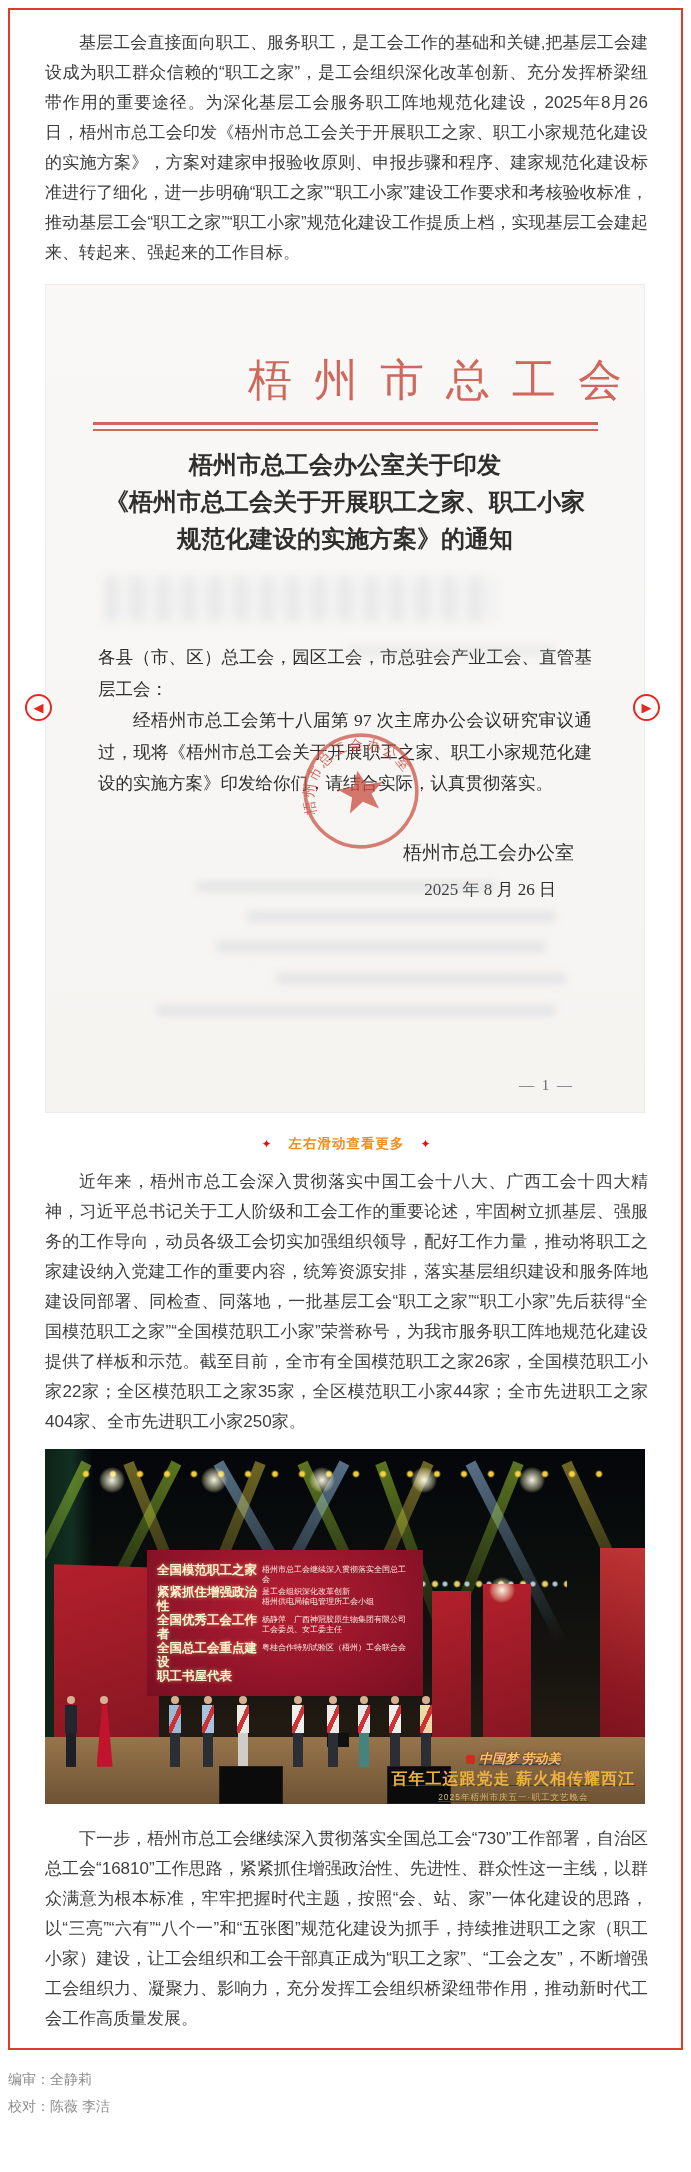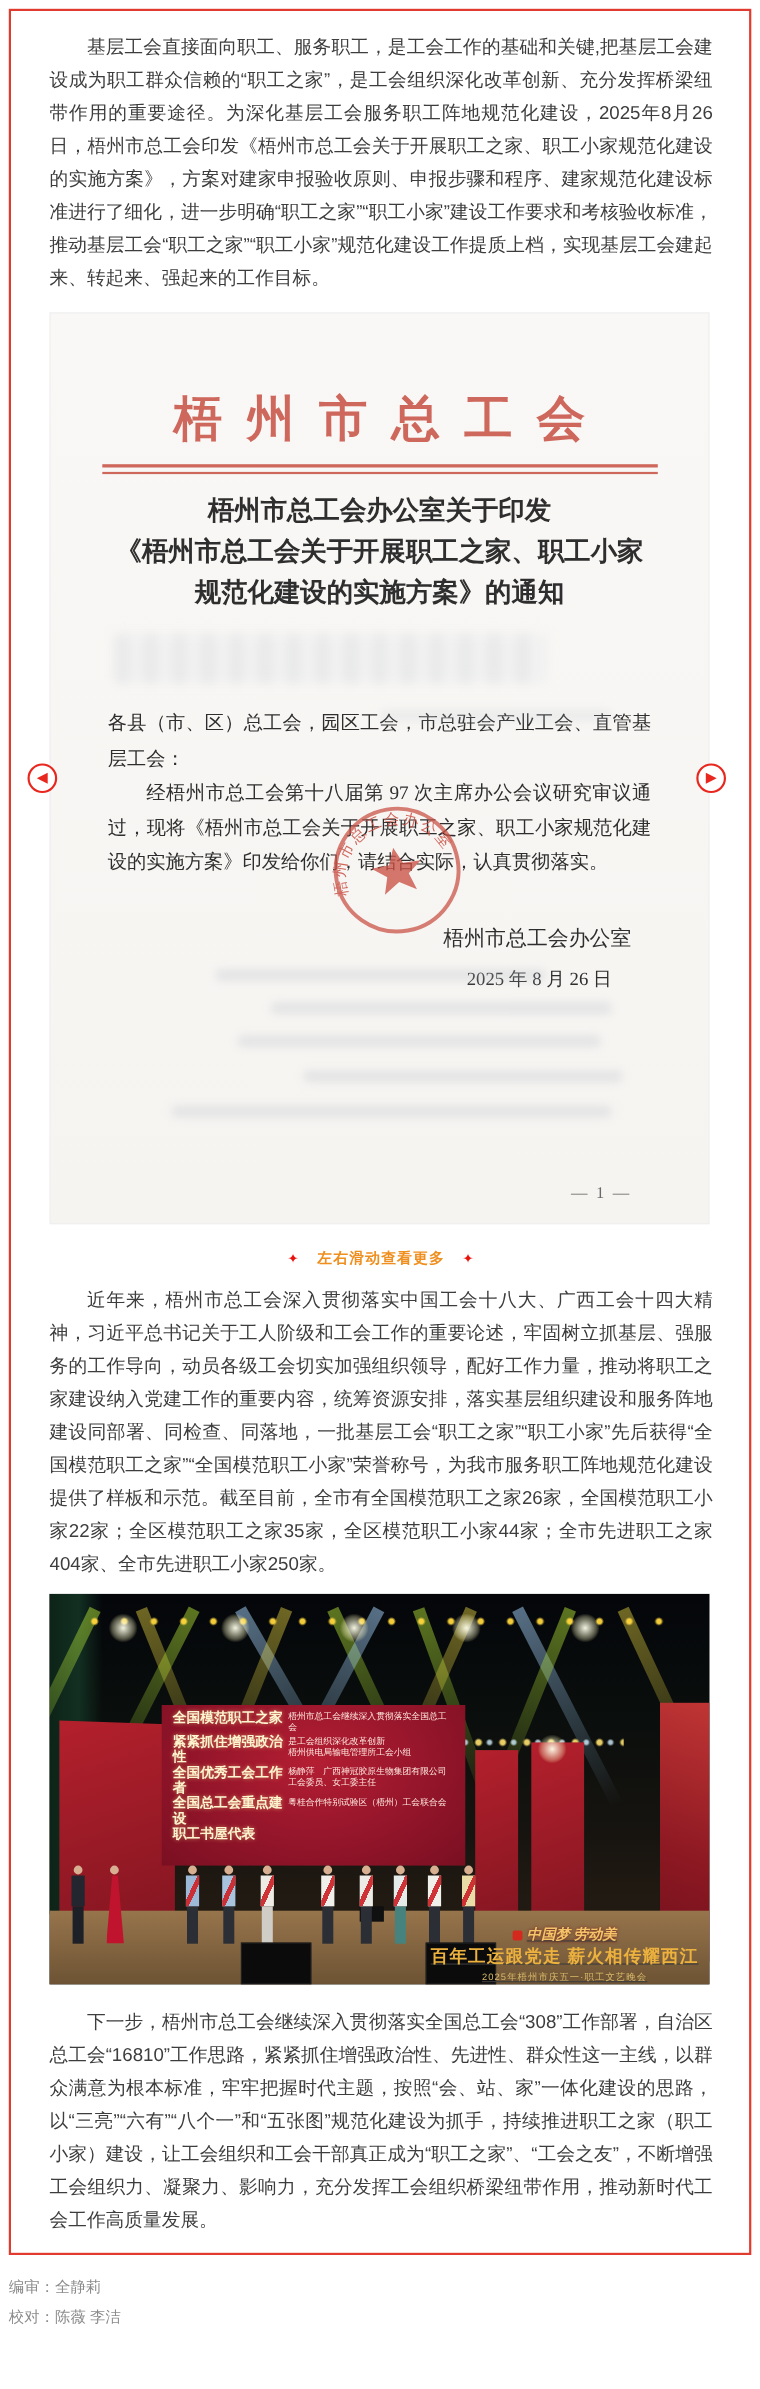--- a/index.html
+++ b/index.html
@@ -9,21 +9,21 @@
   .frame{margin:8px 8px 0 8px;border:2px solid #e13a2e;padding:10px 33px 14px 35px;box-sizing:border-box;}
 
   .para{font-size:17px;line-height:30px;text-align:justify;text-indent:2em;color:#3d3d3d;margin:0;}
   #para1{margin-top:8px;}
   #para2{margin-top:14px;}
   #para3{margin-top:20px;}
 
   
   .carousel{position:relative;margin-top:16px;width:600px;}
   .doc{position:relative;width:600px;height:829px;background:linear-gradient(#f9f8f6,#f6f4f1);border:1px solid #ececec;box-sizing:border-box;overflow:hidden;font-family:"Liberation Serif","DejaVu Serif",serif;color:#2e2e2e;}
-  .doc-org{margin-top:66px;text-align:center;font-size:44px;font-weight:bold;color:#cf685c;letter-spacing:22px;text-indent:22px;white-space:nowrap;}
+  .doc-org{margin-top:66px;text-align:right;font-size:44px;font-weight:normal;color:#cf685c;letter-spacing:22px;text-indent:22px;white-space:nowrap;}
   .doc-rule{width:505px;height:4px;margin:12px auto 0;border-top:3px solid #cf685c;border-bottom:2px solid #cf685c;}
   .doc-title{margin-top:16px;text-align:center;font-size:24px;font-weight:bold;line-height:37px;}
   .doc-blur{margin:18px 0 0 58px;width:392px;height:46px;background:repeating-linear-gradient(90deg,#d8dade 0 14px,#eceef1 14px 26px),repeating-linear-gradient(0deg,rgba(255,255,255,.4) 0 8px,rgba(190,195,205,.35) 8px 16px);filter:blur(5px);opacity:.45;border-radius:4px;}
   .doc-body{margin:20px 52px 0 52px;font-size:17.5px;line-height:31.5px;text-align:justify;}
   .doc-body .ind{text-indent:2em;}
   .doc-sign{margin-top:40px;text-align:right;padding-right:70px;font-size:19px;}
   .doc-date{margin-top:12px;text-align:right;padding-right:88px;font-size:17px;}
   .doc-page{position:absolute;right:70px;bottom:18px;font-size:15px;color:#6a6a6a;letter-spacing:2px;}
   .seal{position:absolute;left:253px;top:444px;width:124px;height:124px;transform:rotate(-10deg);opacity:.85;z-index:2;}
   .bleed{position:absolute;background:#b9bfc9;filter:blur(4px);opacity:.3;height:11px;border-radius:4px;}
@@ -39,21 +39,21 @@
   .hint .dia{color:#e8120c;font-size:12px;margin:0 16px;font-weight:normal;}
 
   
   .photo{position:relative;margin-top:12px;width:600px;height:355px;overflow:hidden;background:linear-gradient(#04060a 0%,#0a0e0c 32%,#171410 62%,#211a12 78%);}
   .curtain{position:absolute;left:0;top:0;width:8%;height:82%;background:linear-gradient(90deg,#0d2317,#123022 55%,rgba(18,48,34,0));z-index:1;}
   .dotrow{position:absolute;height:9px;z-index:2;}
   .dotrow1{top:6%;left:6%;right:6%;background-image:radial-gradient(circle at 5px 4px,rgba(255,214,60,.95) 2px,rgba(255,214,60,0) 4px);background-size:27px 9px;}
   .dotrow2{top:37%;left:13%;right:13%;background-image:radial-gradient(circle at 4px 4px,rgba(255,226,110,.9) 2px,rgba(255,226,110,0) 4px),radial-gradient(circle at 14px 4px,rgba(210,240,255,.8) 1.6px,rgba(210,240,255,0) 3.4px);background-size:22px 9px;}
   .beam{position:absolute;top:4%;width:11px;height:64%;transform-origin:50% 0;z-index:1;}
   .flare{position:absolute;width:26px;height:26px;border-radius:50%;background:radial-gradient(circle,rgba(255,255,235,.95),rgba(255,250,190,.3) 55%,transparent 72%);z-index:2;}
-  .screen{position:absolute;left:17%;top:28.5%;width:46%;height:41%;background:radial-gradient(ellipse at 50% 35%,#b41e33 0%,#94152a 55%,#7a0f22 100%);z-index:3;padding:4px 10px;box-sizing:border-box;display:flex;flex-direction:column;justify-content:flex-start;}
+  .screen{position:absolute;left:17%;top:28.5%;width:46%;height:41%;background:radial-gradient(ellipse at 50% 35%,#b41e33 0%,#94152a 55%,#7a0f22 100%);z-index:3;padding:4px 10px;box-sizing:border-box;display:flex;flex-direction:column;justify-content:center;}
   .award-row{display:flex;align-items:flex-start;}
   .award-label{width:41%;font-weight:bold;color:#fdf4d0;font-size:12.5px;line-height:14px;white-space:pre-line;text-shadow:0 0 4px rgba(255,225,140,.55);}
   .award-value{flex:1;color:#ffe9df;font-size:8px;line-height:10px;white-space:pre-line;padding-top:2px;}
   .panel{position:absolute;background:linear-gradient(160deg,#b3202c,#7c1420);z-index:2;}
   .panel-l{left:1.5%;top:33%;width:17.5%;height:62%;transform:skewY(2deg);}
   .panel-r1{left:64.5%;top:40%;width:6.5%;height:52%;}
   .panel-r2{left:73%;top:38%;width:8%;height:56%;}
   .panel-rf{left:92.5%;top:28%;width:7.5%;height:66%;background:linear-gradient(200deg,#c03534,#8c1822 60%,#70101c);}
   .floor{position:absolute;left:0;bottom:0;width:100%;height:19%;background:linear-gradient(#97754c,#6d5334);z-index:3;}
   .person{position:absolute;bottom:10.5%;width:14px;z-index:4;}
@@ -253,20 +253,20 @@
       </div>
       <div class="person" style="left: 62.3%;">
         <div class="p-head"></div>
         <div class="p-torso" style="background:#e9dca6">
           <div class="p-sash"></div>
         </div>
         <div class="p-legs"></div>
       </div>
     </div>
 
-  <p class="para" id="para3">下一步，梧州市总工会继续深入贯彻落实全国总工会“308”工作部署，自治区总工会“16810”工作思路，紧紧抓住增强政治性、先进性、群众性这一主线，以群众满意为根本标准，牢牢把握时代主题，按照“会、站、家”一体化建设的思路，以“三亮”“六有”“八个一”和“五张图”规范化建设为抓手，持续推进职工之家（职工小家）建设，让工会组织和工会干部真正成为“职工之家”、“工会之友”，不断增强工会组织力、凝聚力、影响力，充分发挥工会组织桥梁纽带作用，推动新时代工会工作高质量发展。</p>
+  <p class="para" id="para3">下一步，梧州市总工会继续深入贯彻落实全国总工会“730”工作部署，自治区总工会“16810”工作思路，紧紧抓住增强政治性、先进性、群众性这一主线，以群众满意为根本标准，牢牢把握时代主题，按照“会、站、家”一体化建设的思路，以“三亮”“六有”“八个一”和“五张图”规范化建设为抓手，持续推进职工之家（职工小家）建设，让工会组织和工会干部真正成为“职工之家”、“工会之友”，不断增强工会组织力、凝聚力、影响力，充分发挥工会组织桥梁纽带作用，推动新时代工会工作高质量发展。</p>
 </div>
 
 <div class="credits">
   <div>编审：全静莉</div>
   <div>校对：陈薇 李洁</div>
 
 </div>
 
 </body></html>

